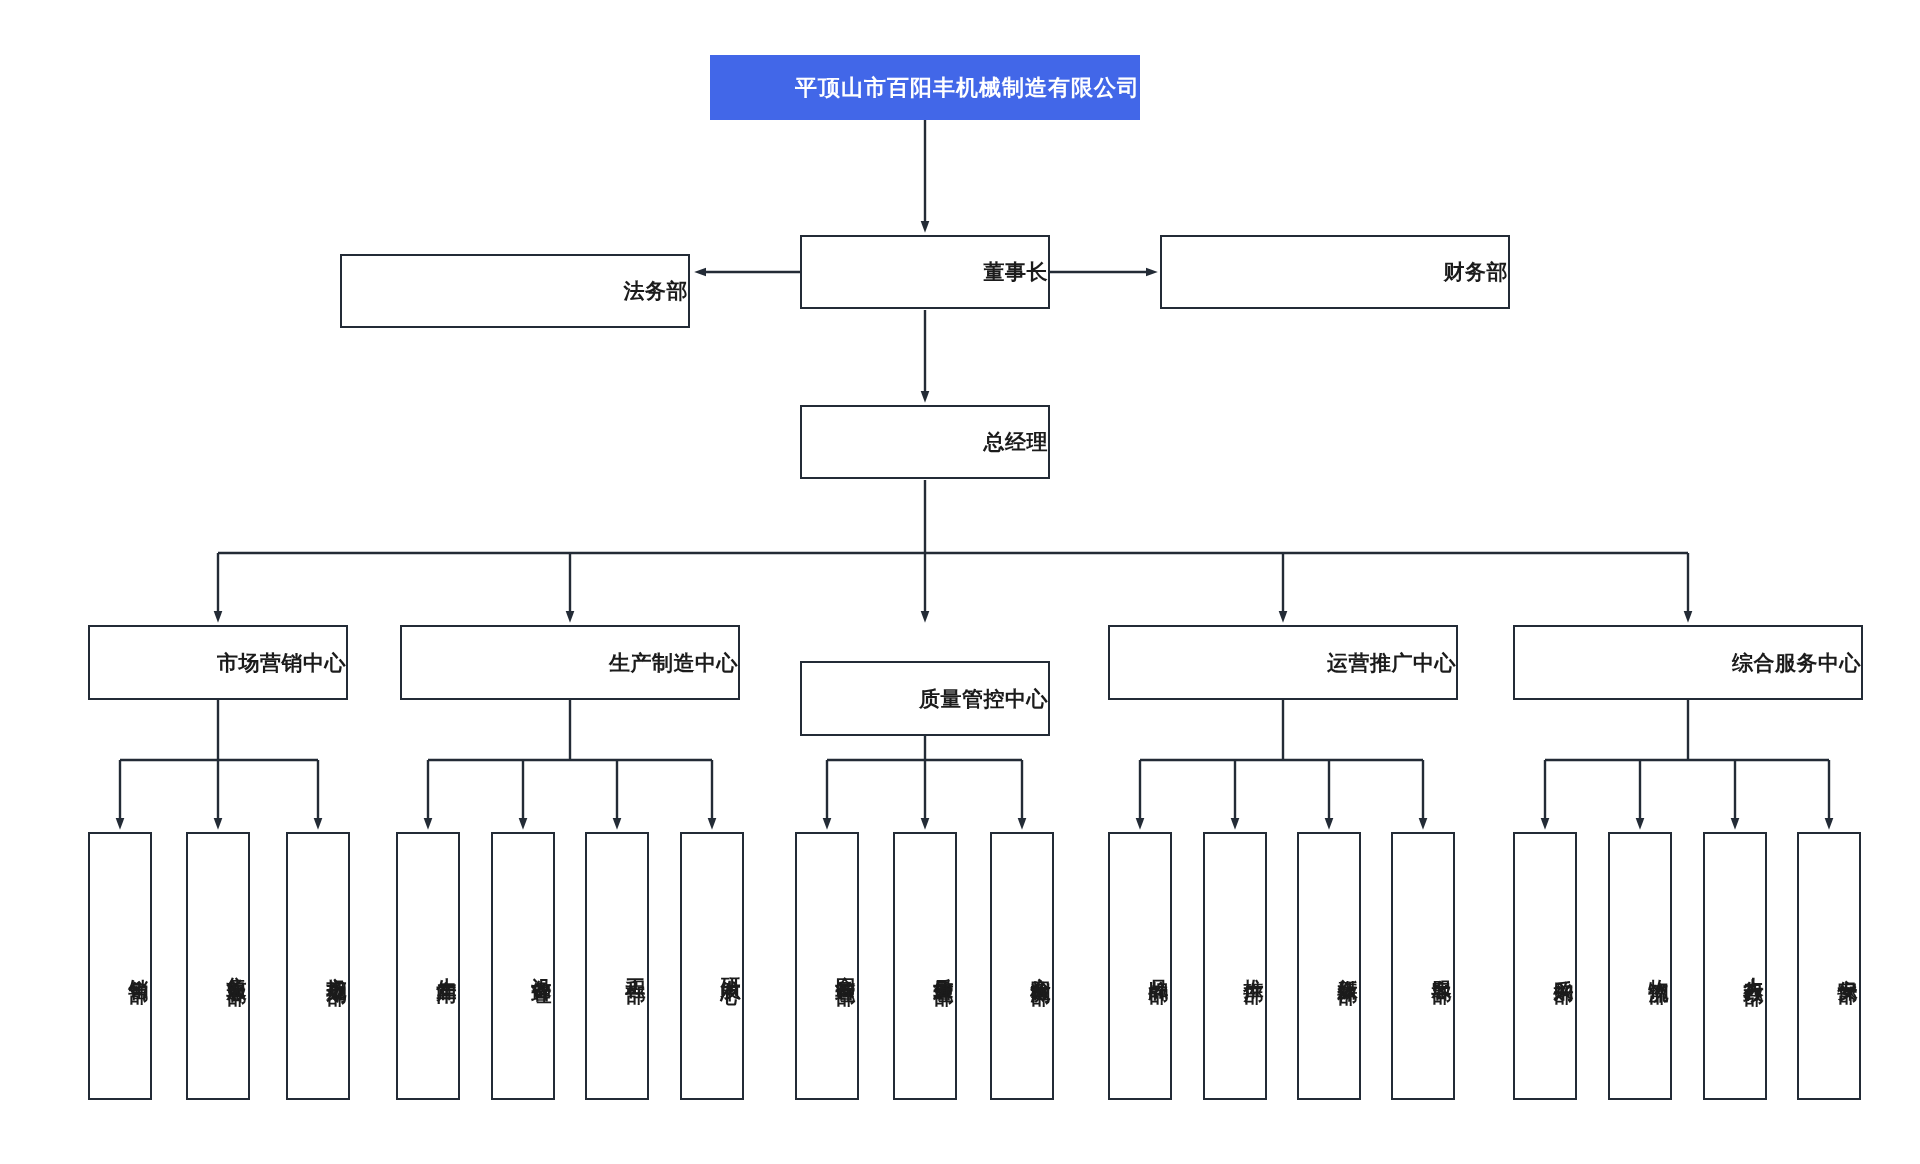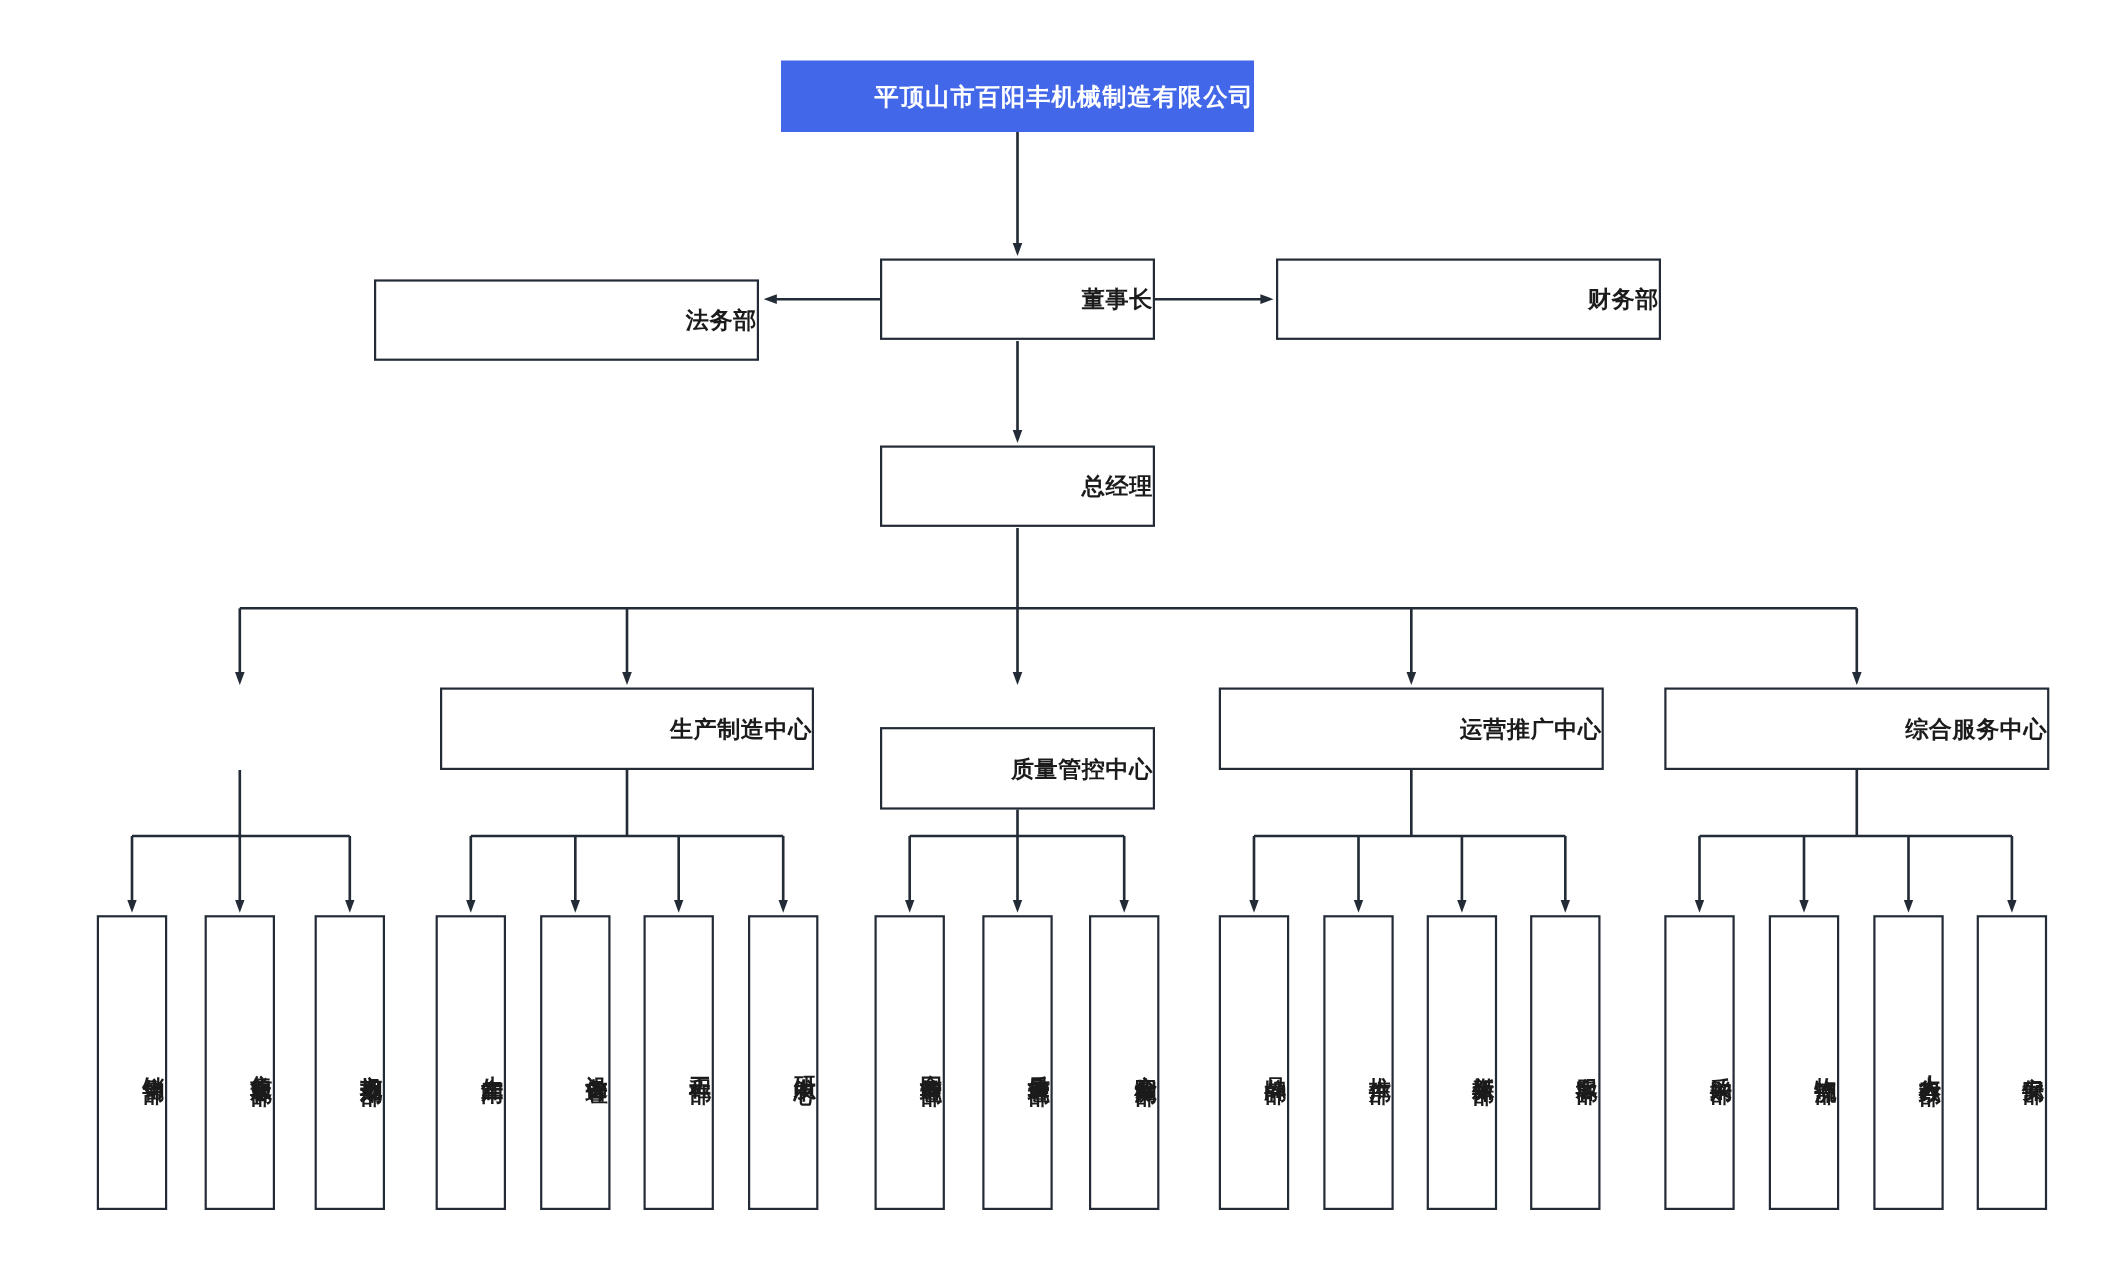--- a/index.html
+++ b/index.html
@@ -125,20 +125,23 @@
     <span>董事长</span>
   </div>
   <div class="node lvl2" style="left:1160px;top:235px;width:350px;height:74px;">
     <span>财务部</span>
   </div>
 
   <div class="node lvl3" style="left:800px;top:405px;width:250px;height:74px;">
     <span>总经理</span>
   </div>
 
+  <div class="node center" style="left:88px;top:625px;width:260px;height:75px;">
+    <span>市场营销中心</span>
+  </div>
   <div class="node center" style="left:400px;top:625px;width:340px;height:75px;">
     <span>生产制造中心</span>
   </div>
   <div class="node center" style="left:800px;top:625px;width:250px;height:75px;margin-top:36px;">
     <span>质量管控中心</span>
   </div>
   <div class="node center" style="left:1108px;top:625px;width:350px;height:75px;">
     <span>运营推广中心</span>
   </div>
   <div class="node center" style="left:1513px;top:625px;width:350px;height:75px;padding-left:22px;">

